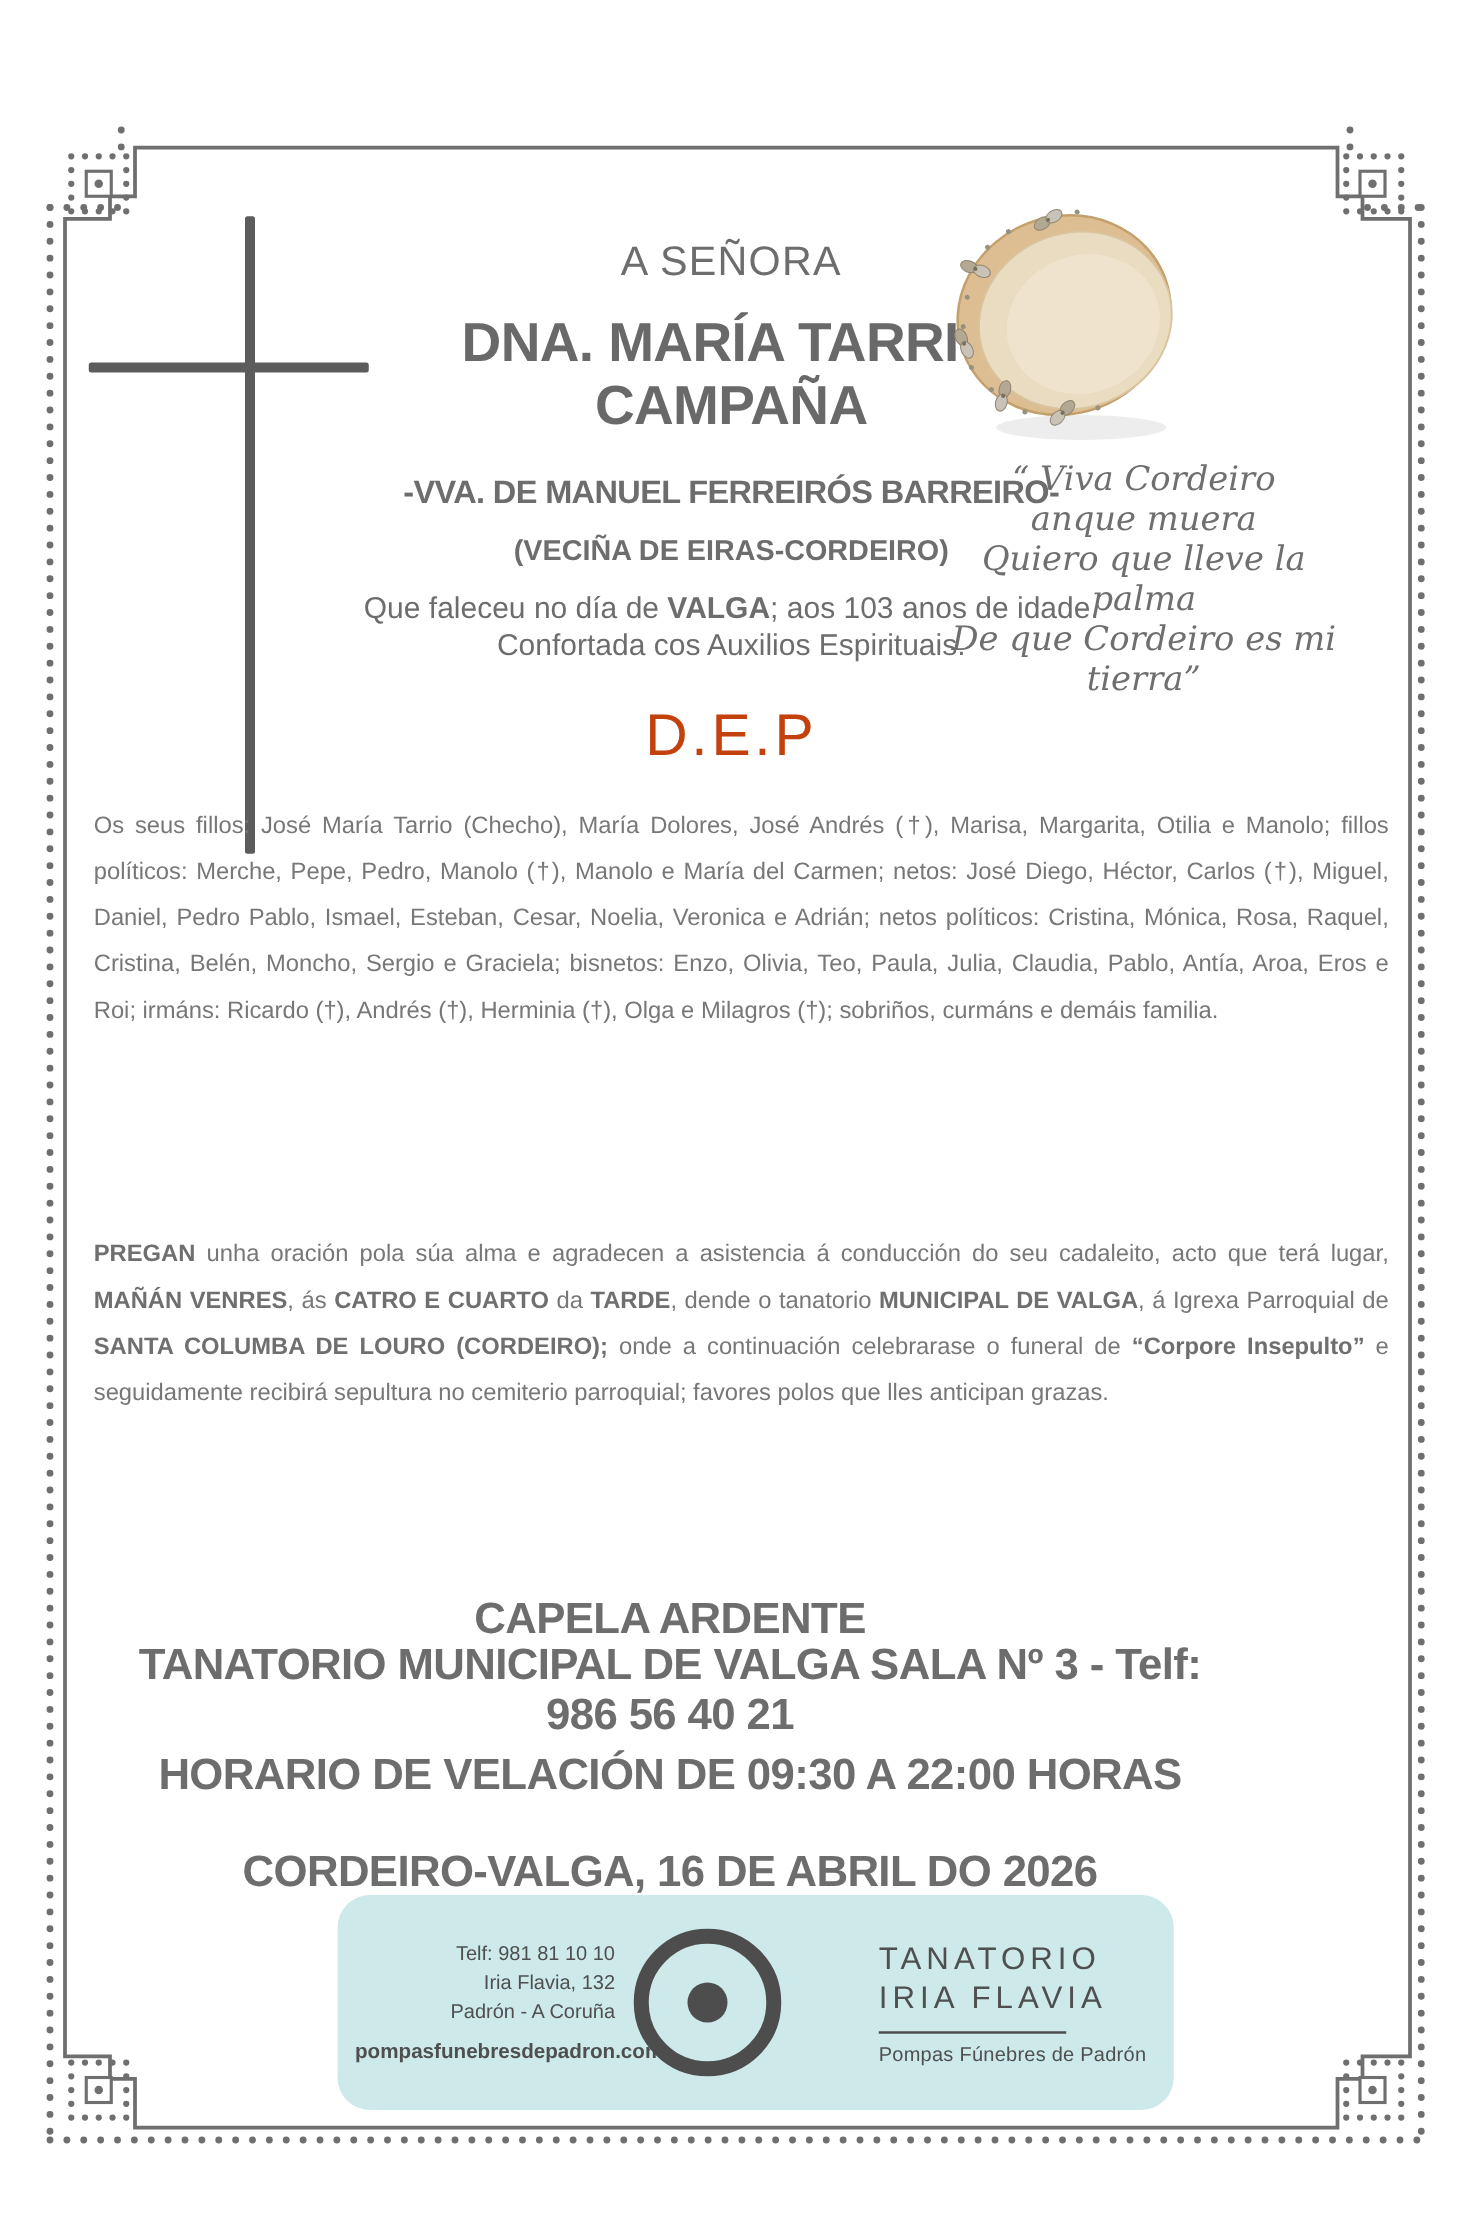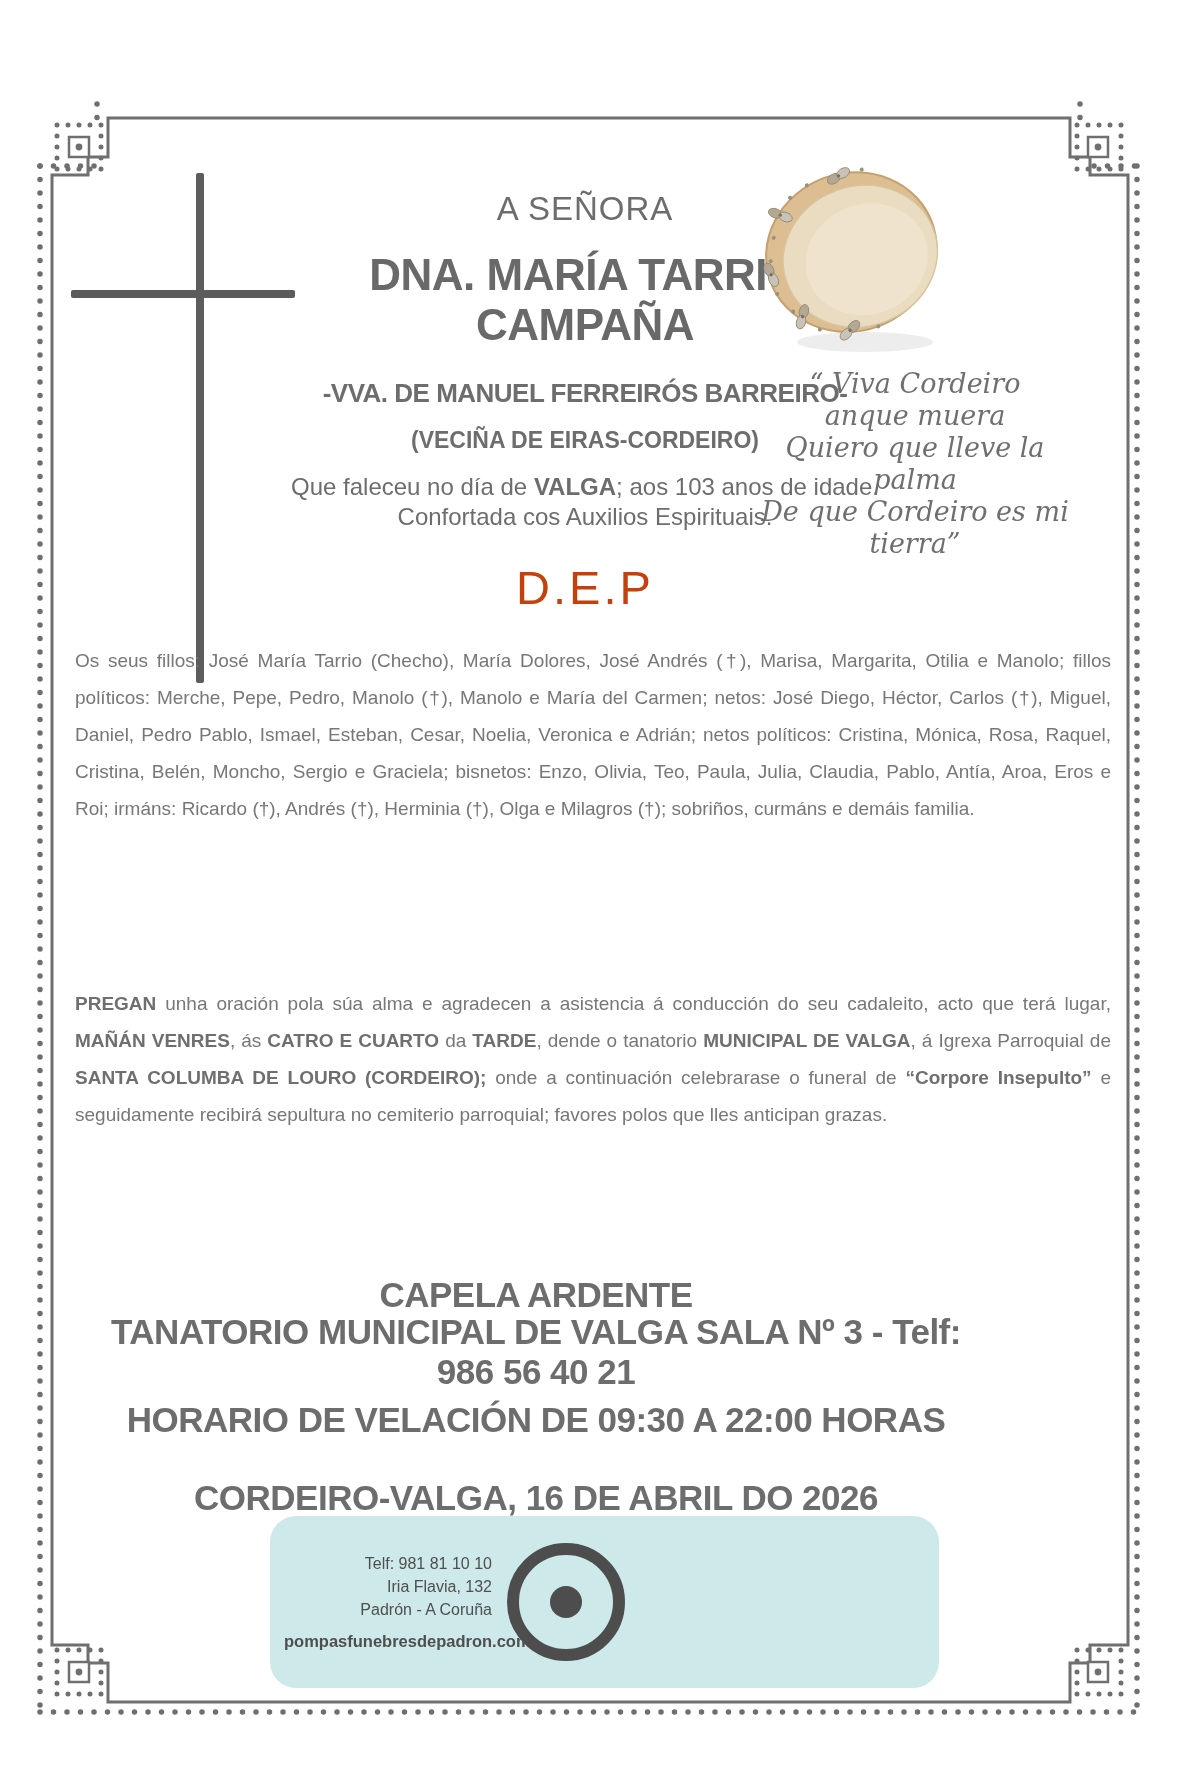--- a/index.html
+++ b/index.html
@@ -187,15 +187,21 @@
     <div class="contact">
       <div>Telf: 981 81 10 10</div>
       <div>Iria Flavia, 132</div>
       <div>Padrón - A Coruña</div>
       <div class="site">pompasfunebresdepadron.com</div>
     </div>
     <svg id="logo-svg" width="120" height="124" viewBox="0 0 120 124">
       <circle cx="60" cy="62" r="53" fill="none" stroke="#4d4d4d" stroke-width="12"></circle>
       <circle cx="60" cy="62" r="16" fill="#4d4d4d"></circle>
     </svg>
+    <div class="brand">
+      <div class="bl">TANATORIO</div>
+      <div class="bl">IRIA FLAVIA</div>
+      <div class="rule"></div>
+      <div class="bsub">Pompas Fúnebres de Padrón</div>
+    </div>
   </div>
 
 </div>
 
 </body></html>

